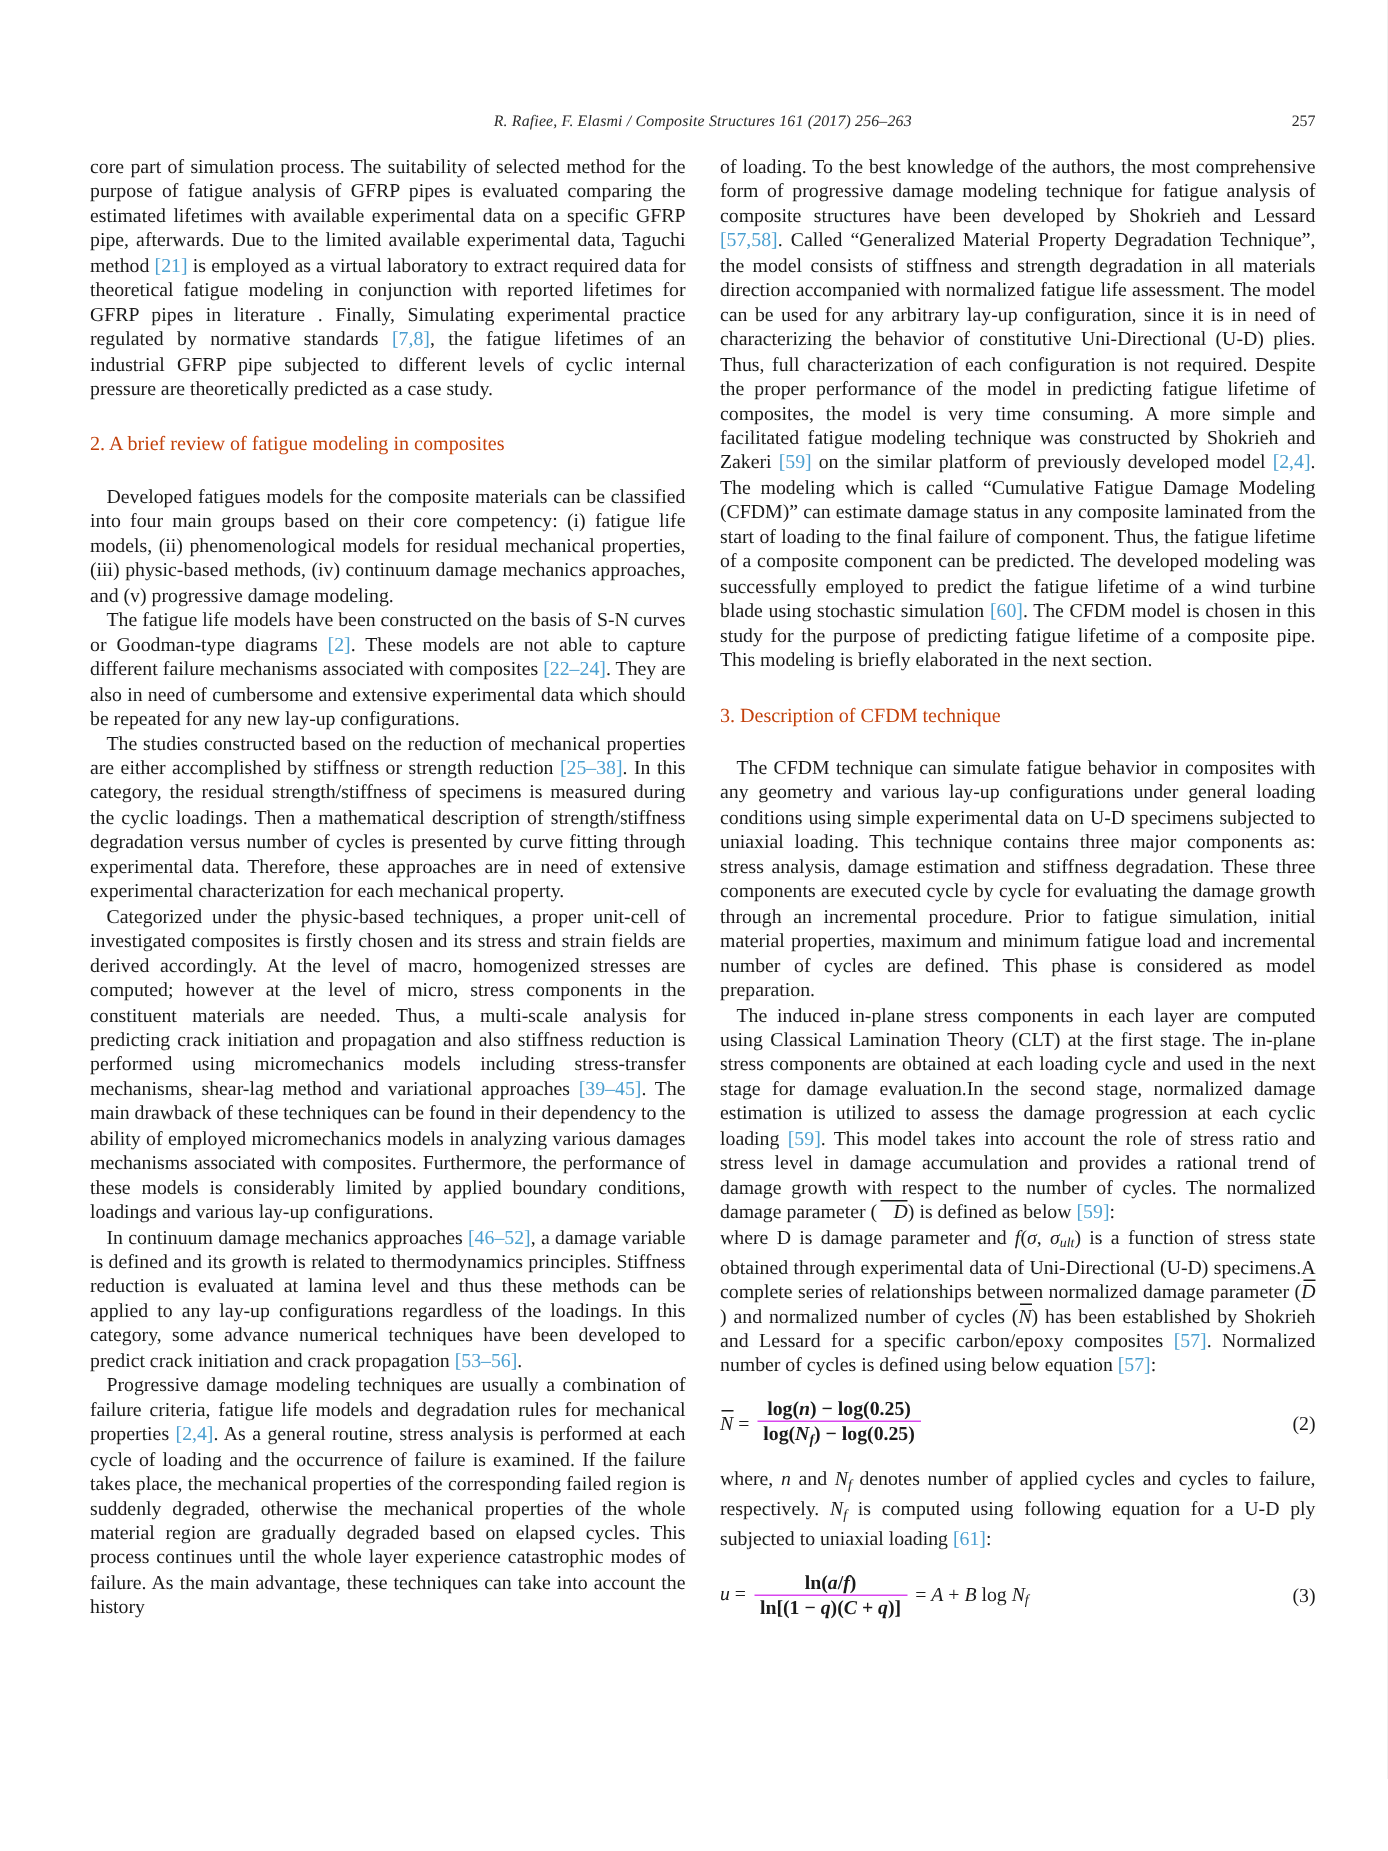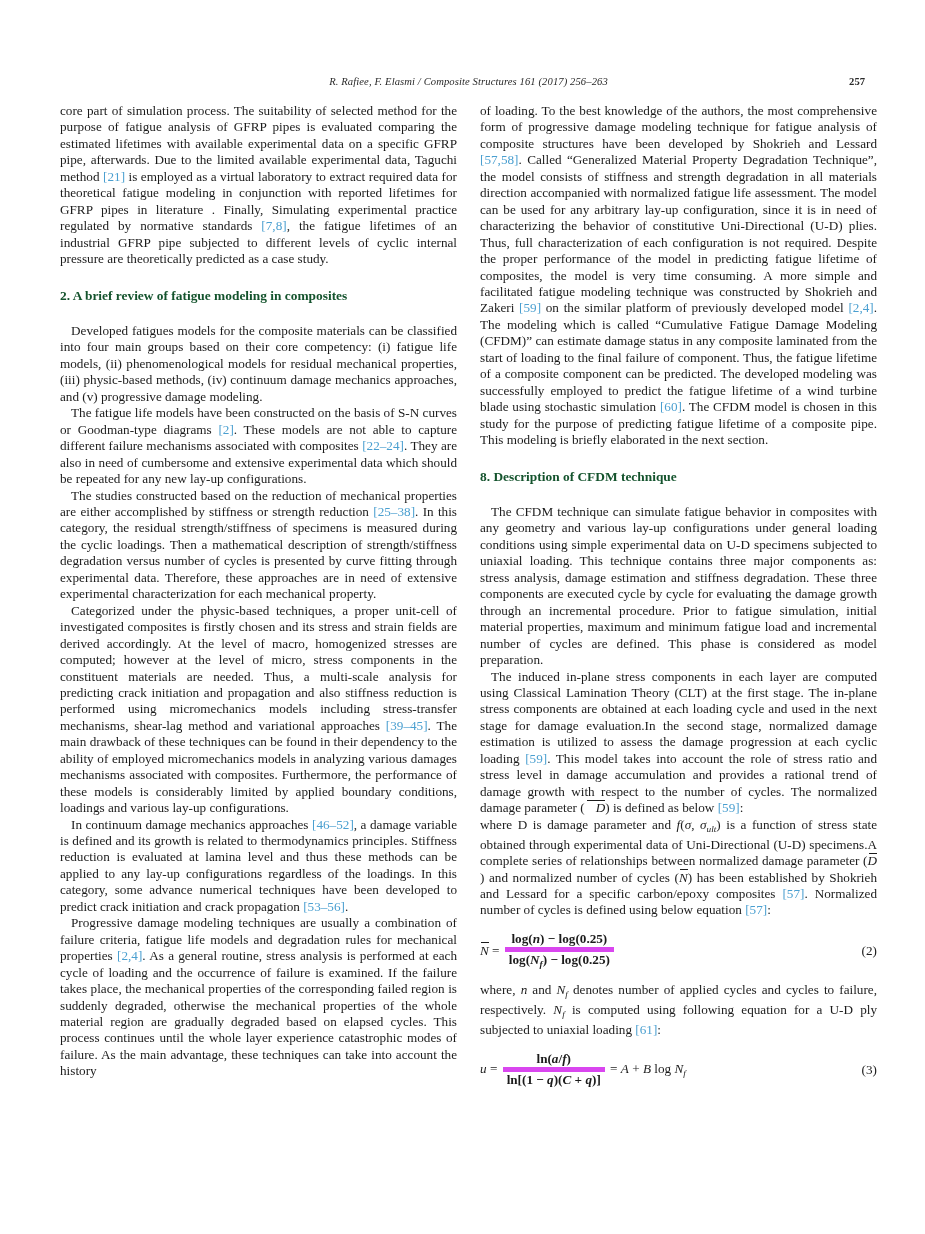--- a/index.html
+++ b/index.html
@@ -12,35 +12,35 @@
     overflow:hidden;
   }
   .running-head{
     position:absolute;top:76px;left:60px;width:817px;height:16px;
     font-size:10.6px;color:#2a2a2a;
   }
   .rh-center{
     position:absolute;left:0;right:0;text-align:center;
     font-style:italic;letter-spacing:0.1px;
   }
-  .rh-page{position:absolute;right:12px;top:0;font-style:normal;font-weight:bold;}
+  .rh-page{position:absolute;right:0;top:0;font-style:normal;}
   .columns{
     position:absolute;top:103px;left:60px;width:817px;
     display:flex;gap:23px;
   }
   .col{
     width:397px;
     font-size:13.2px;line-height:16.45px;
     text-align:justify;
   }
   .para{margin:0;text-indent:11px;}
   .para.no-indent{text-indent:0;}
   .sec-heading{
     font-size:13.4px;line-height:16.45px;
-    font-weight:bold;color:#14532d;
+    font-weight:normal;color:#c2410c;
     margin:20px 0 19px 0;text-align:left;
   }
   .cite{color:var(--cite,#4a9fd0);}
   .it{font-style:italic;}
   .sb{font-size:0.7em;vertical-align:-0.28em;letter-spacing:0;}
   .bar{position:relative;display:inline-block;}
   .bar::after{
     content:"";position:absolute;left:12%;right:2%;top:-0.5px;height:1px;
     background:currentColor;
   }
@@ -49,21 +49,21 @@
     margin:9px 0 7px 0;
   }
   .equation.tall{margin:12px 0 10px 0;}
   .eq-body{text-align:left;}
   .eq-num{text-align:right;}
   .frac{
     display:inline-block;vertical-align:middle;text-align:center;
     margin:0 2px;
   }
   .fnum,.fden{display:block;padding:0 4px;font-weight:bold;}
-  .fden{border-top:5px solid #d946ef;}
+  .fden{border-top:1px solid #d946ef;}
 </style>
 </head>
 <body>
 
 <div class="page">
 
   <div class="running-head">
     <span class="rh-center">R. Rafiee, F. Elasmi / Composite Structures 161 (2017) 256–263</span>
     <span class="rh-page">257</span>
   </div>
@@ -76,21 +76,21 @@
       <p class="para"><span>Developed fatigues models for the composite materials can be classified into four main groups based on their core competency: (i) fatigue life models, (ii) phenomenological models for residual mechanical properties, (iii) physic-based methods, (iv) continuum damage mechanics approaches, and (v) progressive damage modeling.</span></p>
       <p class="para"><span>The fatigue life models have been constructed on the basis of S-N curves or Goodman-type diagrams </span><span class="cite">[2]</span><span>. These models are not able to capture different failure mechanisms associated with composites </span><span class="cite">[22–24]</span><span>. They are also in need of cumbersome and extensive experimental data which should be repeated for any new lay-up configurations.</span></p>
       <p class="para"><span>The studies constructed based on the reduction of mechanical properties are either accomplished by stiffness or strength reduction </span><span class="cite">[25–38]</span><span>. In this category, the residual strength/stiffness of specimens is measured during the cyclic loadings. Then a mathematical description of strength/stiffness degradation versus number of cycles is presented by curve fitting through experimental data. Therefore, these approaches are in need of extensive experimental characterization for each mechanical property.</span></p>
       <p class="para"><span>Categorized under the physic-based techniques, a proper unit-cell of investigated composites is firstly chosen and its stress and strain fields are derived accordingly. At the level of macro, homogenized stresses are computed; however at the level of micro, stress components in the constituent materials are needed. Thus, a multi-scale analysis for predicting crack initiation and propagation and also stiffness reduction is performed using micromechanics models including stress-transfer mechanisms, shear-lag method and variational approaches </span><span class="cite">[39–45]</span><span>. The main drawback of these techniques can be found in their dependency to the ability of employed micromechanics models in analyzing various damages mechanisms associated with composites. Furthermore, the performance of these models is considerably limited by applied boundary conditions, loadings and various lay-up configurations.</span></p>
       <p class="para"><span>In continuum damage mechanics approaches </span><span class="cite">[46–52]</span><span>, a damage variable is defined and its growth is related to thermodynamics principles. Stiffness reduction is evaluated at lamina level and thus these methods can be applied to any lay-up configurations regardless of the loadings. In this category, some advance numerical techniques have been developed to predict crack initiation and crack propagation </span><span class="cite">[53–56]</span><span>.</span></p>
       <p class="para"><span>Progressive damage modeling techniques are usually a combination of failure criteria, fatigue life models and degradation rules for mechanical properties </span><span class="cite">[2,4]</span><span>. As a general routine, stress analysis is performed at each cycle of loading and the occurrence of failure is examined. If the failure takes place, the mechanical properties of the corresponding failed region is suddenly degraded, otherwise the mechanical properties of the whole material region are gradually degraded based on elapsed cycles. This process continues until the whole layer experience catastrophic modes of failure. As the main advantage, these techniques can take into account the history</span></p>
     </div>
 
     <div class="col">
       <p class="para no-indent"><span>of loading. To the best knowledge of the authors, the most comprehensive form of progressive damage modeling technique for fatigue analysis of composite structures have been developed by Shokrieh and Lessard </span><span class="cite">[57,58]</span><span>. Called “Generalized Material Property Degradation Technique”, the model consists of stiffness and strength degradation in all materials direction accompanied with normalized fatigue life assessment. The model can be used for any arbitrary lay-up configuration, since it is in need of characterizing the behavior of constitutive Uni-Directional (U-D) plies. Thus, full characterization of each configuration is not required. Despite the proper performance of the model in predicting fatigue lifetime of composites, the model is very time consuming. A more simple and facilitated fatigue modeling technique was constructed by Shokrieh and Zakeri </span><span class="cite">[59]</span><span> on the similar platform of previously developed model </span><span class="cite">[2,4]</span><span>. The modeling which is called “Cumulative Fatigue Damage Modeling (CFDM)” can estimate damage status in any composite laminated from the start of loading to the final failure of component. Thus, the fatigue lifetime of a composite component can be predicted. The developed modeling was successfully employed to predict the fatigue lifetime of a wind turbine blade using stochastic simulation </span><span class="cite">[60]</span><span>. The CFDM model is chosen in this study for the purpose of predicting fatigue lifetime of a composite pipe. This modeling is briefly elaborated in the next section.</span></p>
-      <h2 class="sec-heading">8. Description of CFDM technique</h2>
+      <h2 class="sec-heading">3. Description of CFDM technique</h2>
       <p class="para"><span>The CFDM technique can simulate fatigue behavior in composites with any geometry and various lay-up configurations under general loading conditions using simple experimental data on U-D specimens subjected to uniaxial loading. This technique contains three major components as: stress analysis, damage estimation and stiffness degradation. These three components are executed cycle by cycle for evaluating the damage growth through an incremental procedure. Prior to fatigue simulation, initial material properties, maximum and minimum fatigue load and incremental number of cycles are defined. This phase is considered as model preparation.</span></p>
       <p class="para"><span>The induced in-plane stress components in each layer are computed using Classical Lamination Theory (CLT) at the first stage. The in-plane stress components are obtained at each loading cycle and used in the next stage for damage evaluation.In the second stage, normalized damage estimation is utilized to assess the damage progression at each cyclic loading </span><span class="cite">[59]</span><span>. This model takes into account the role of stress ratio and stress level in damage accumulation and provides a rational trend of damage growth with respect to the number of cycles. The normalized damage parameter (</span><span class="it bar">D</span><span>) is defined as below </span><span class="cite">[59]</span><span>:</span></p>
 
 
       <p class="para no-indent"><span>where D is damage parameter and </span><span class="it">f</span><span>(</span><span class="it">σ</span><span>, </span><span class="it">σ</span><span class="it sb">ult</span><span>) is a function of stress state obtained through experimental data of Uni-Directional (U-D) specimens.A complete series of relationships between normalized damage parameter (</span><span class="it bar">D</span><span>) and normalized number of cycles (</span><span class="it bar">N</span><span>) has been established by Shokrieh and Lessard for a specific carbon/epoxy composites </span><span class="cite">[57]</span><span>. Normalized number of cycles is defined using below equation </span><span class="cite">[57]</span><span>:</span></p>
 
       <div class="equation tall">
         <span class="eq-body"><span><span class="it bar">N</span><span> = </span></span><span class="frac"><span class="fnum"><span>log(</span><span class="it">n</span><span>) − log(0.25)</span></span><span class="fden"><span>log(</span><span class="it">N</span><span class="it sb">f</span><span>) − log(0.25)</span></span></span></span>
         <span class="eq-num">(2)</span>
       </div>

